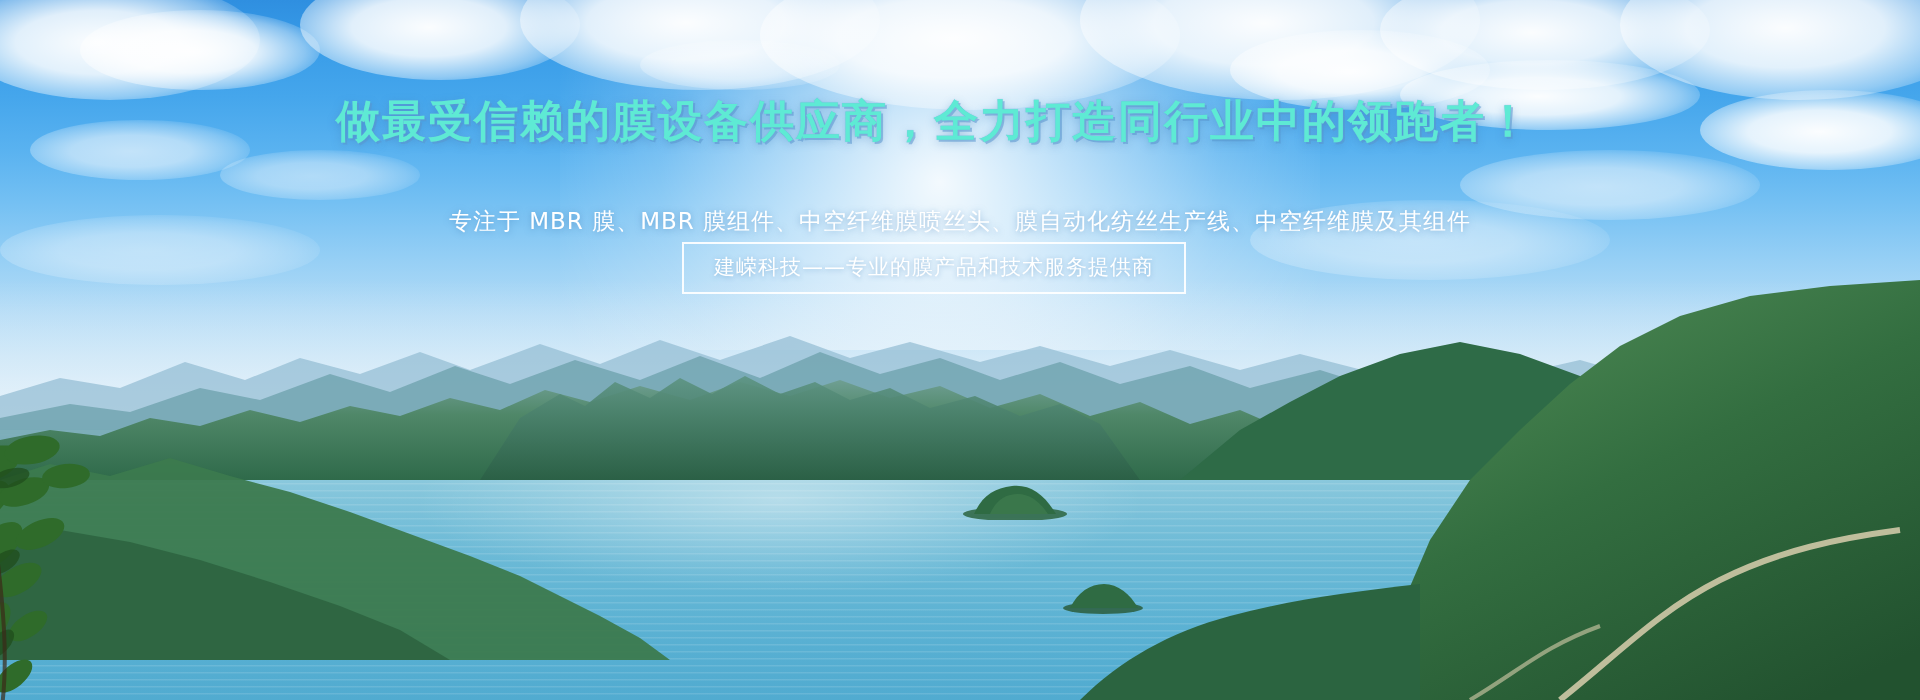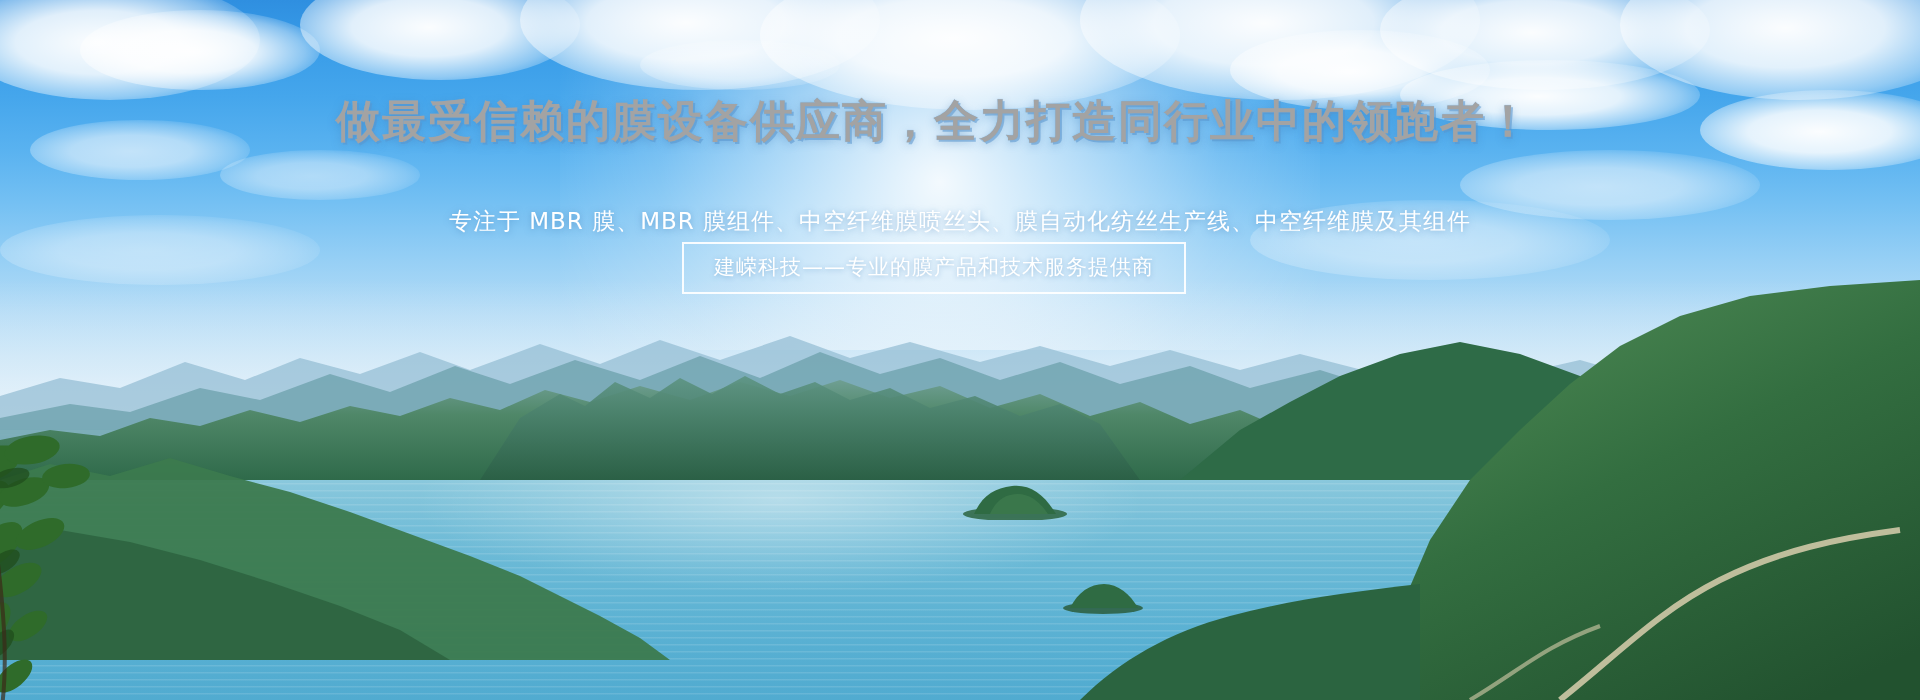--- a/index.html
+++ b/index.html
@@ -104,21 +104,21 @@
     left: 0; top: 0;
     width: 1920px; height: 700px;
     z-index: 40;
     pointer-events: none;
   }
   .headline {
     position: absolute;
     left: 0; top: 96px;
     width: 1868px;
     text-align: center;
-    color: #a3a3a3;
+    color: #5eead4;
     font-size: 44px;
     font-weight: 700;
     letter-spacing: 2px;
     line-height: 1.15;
     white-space: nowrap;
     text-shadow:
       0 0 1px rgba(110,170,220,0.9),
       2px 2px 0 rgba(90,150,205,0.55),
       0 3px 10px rgba(60,120,180,0.40);
   }

